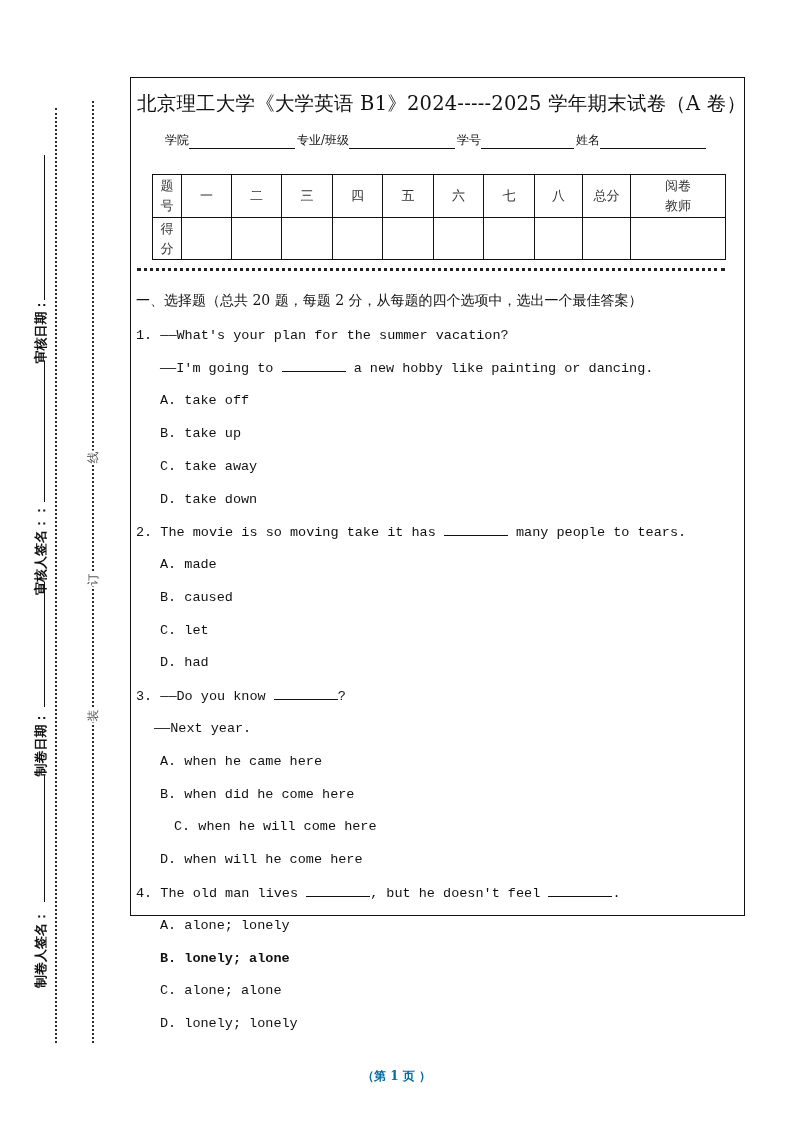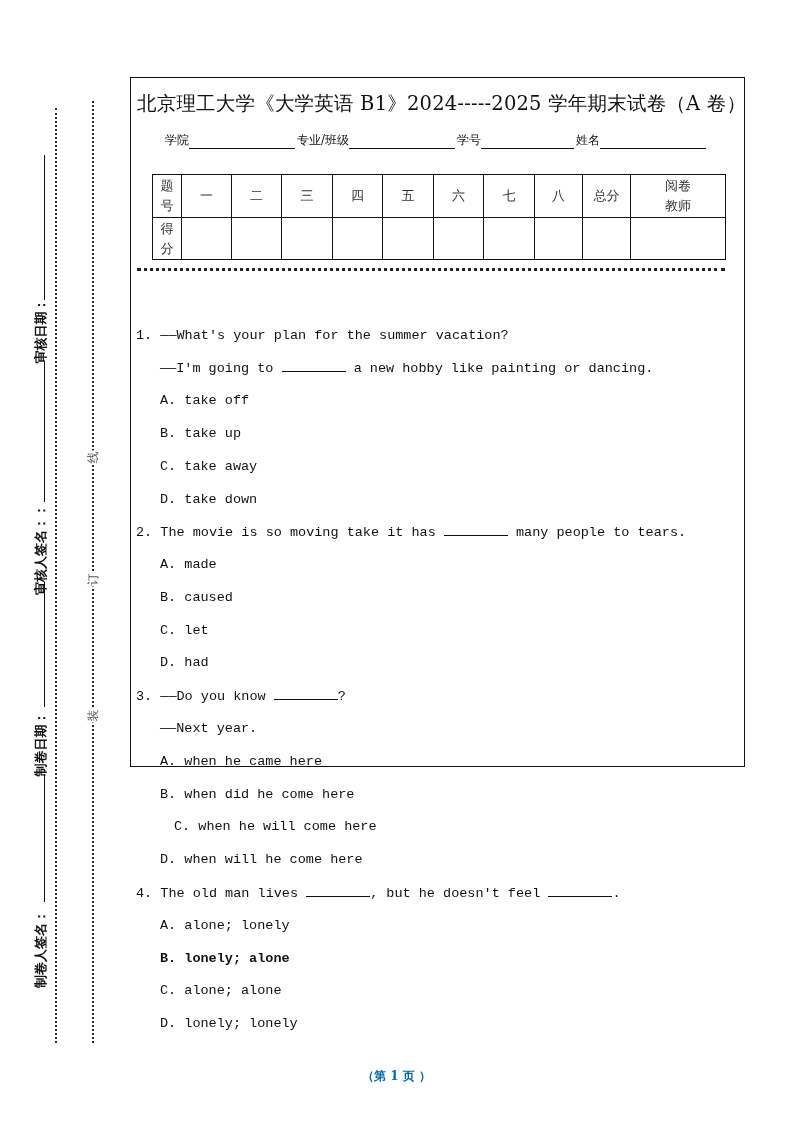--- a/index.html
+++ b/index.html
@@ -7,21 +7,21 @@
 
   
   .vline-dotted { position:absolute; width:0; border-left:2px dotted #2a2a2a; }
   .vline-solid { position:absolute; width:0; border-left:1px solid #111; }
   .vlabel { position:absolute; transform:rotate(-90deg); transform-origin:center center; white-space:nowrap;
             font-family:"DejaVu Sans", sans-serif; font-weight:bold; font-size:13px; color:#111; }
   .vmark { position:absolute; transform:rotate(-90deg); transform-origin:center center; font-size:12px; color:#555;
            background:#fff; padding:0 1px; font-family:"DejaVu Serif", serif; }
 
   
-  .frame { position:absolute; left:130px; top:77px; width:615px; height:690px; border:1px solid #111; box-sizing:border-box; }
+  .frame { position:absolute; left:130px; top:77px; width:615px; height:839px; border:1px solid #111; box-sizing:border-box; }
   .title { position:absolute; left:6px; top:12px; font-family:"DejaVu Serif", serif; font-size:19.5px; letter-spacing:0.2px; white-space:nowrap; color:#111; }
 
   .info-row { position:absolute; left:34px; top:54px; display:flex; align-items:flex-end; font-family:"DejaVu Serif", serif; font-size:12px; }
   .info-label { white-space:nowrap; }
   .info-blank { display:inline-block; border-bottom:1px solid #111; height:12px; margin-right:2px; }
 
   table.score { position:absolute; left:21px; top:96px; border-collapse:collapse; font-family:"DejaVu Serif", serif; font-size:13px; color:#333; }
   table.score td { border:1px solid #111; text-align:center; vertical-align:middle; padding:0; }
   table.score tr.r1 td { height:42px; }
   table.score tr.r2 td { height:41px; }
@@ -114,36 +114,37 @@
       <td></td>
       <td></td>
       <td></td>
       <td></td>
     </tr>
   </tbody>
     </table>
 
   <div class="dotsep"></div>
 
+  <div class="section-head">一、选择题（总共 20 题，每题 2 分，从每题的四个选项中，选出一个最佳答案）</div>
 
   <div class="q-line" style="left:5px; top:250px;"><span>1.</span> <span>——What's your plan for the summer vacation?</span></div>
   <div class="q-line" style="left:29px; top:282px;"><span>——I'm going to </span><span class="blank"></span><span> a new hobby like painting or dancing.</span></div>
   <div class="q-line" style="left:29px; top:315px;">A. take off</div>
   <div class="q-line" style="left:29px; top:348px;">B. take up</div>
   <div class="q-line" style="left:29px; top:381px;">C. take away</div>
   <div class="q-line" style="left:29px; top:414px;">D. take down</div>
 
   <div class="q-line" style="left:5px; top:446px;"><span>2.</span> <span>The movie is so moving take it has </span><span class="blank"></span><span> many people to tears.</span></div>
   <div class="q-line" style="left:29px; top:479px;">A. made</div>
   <div class="q-line" style="left:29px; top:512px;">B. caused</div>
   <div class="q-line" style="left:29px; top:545px;">C. let</div>
   <div class="q-line" style="left:29px; top:577px;">D. had</div>
 
   <div class="q-line" style="left:5px; top:610px;"><span>3.</span> <span>——Do you know </span><span class="blank"></span><span>?</span></div>
-  <div class="q-line" style="left:29px; top:643px;text-align:center;">——Next year.</div>
+  <div class="q-line" style="left:23px; top:643px;text-align:center;">——Next year.</div>
   <div class="q-line" style="left:29px; top:676px;">A. when he came here</div>
   <div class="q-line" style="left:29px; top:709px;">B. when did he come here</div>
   <div class="q-line" style="left:43px; top:741px;">C. when he will come here</div>
   <div class="q-line" style="left:29px; top:774px;">D. when will he come here</div>
 
   <div class="q-line" style="left:5px; top:807px;"><span>4.</span> <span>The old man lives </span><span class="blank"></span><span>, but he doesn't feel </span><span class="blank"></span><span>.</span></div>
   <div class="q-line" style="left:29px; top:840px;">A. alone; lonely</div>
   <div class="q-line" style="left:29px; top:873px;font-weight:bold;">B. lonely; alone</div>
   <div class="q-line" style="left:29px; top:905px;">C. alone; alone</div>
   <div class="q-line" style="left:29px; top:938px;">D. lonely; lonely</div>

